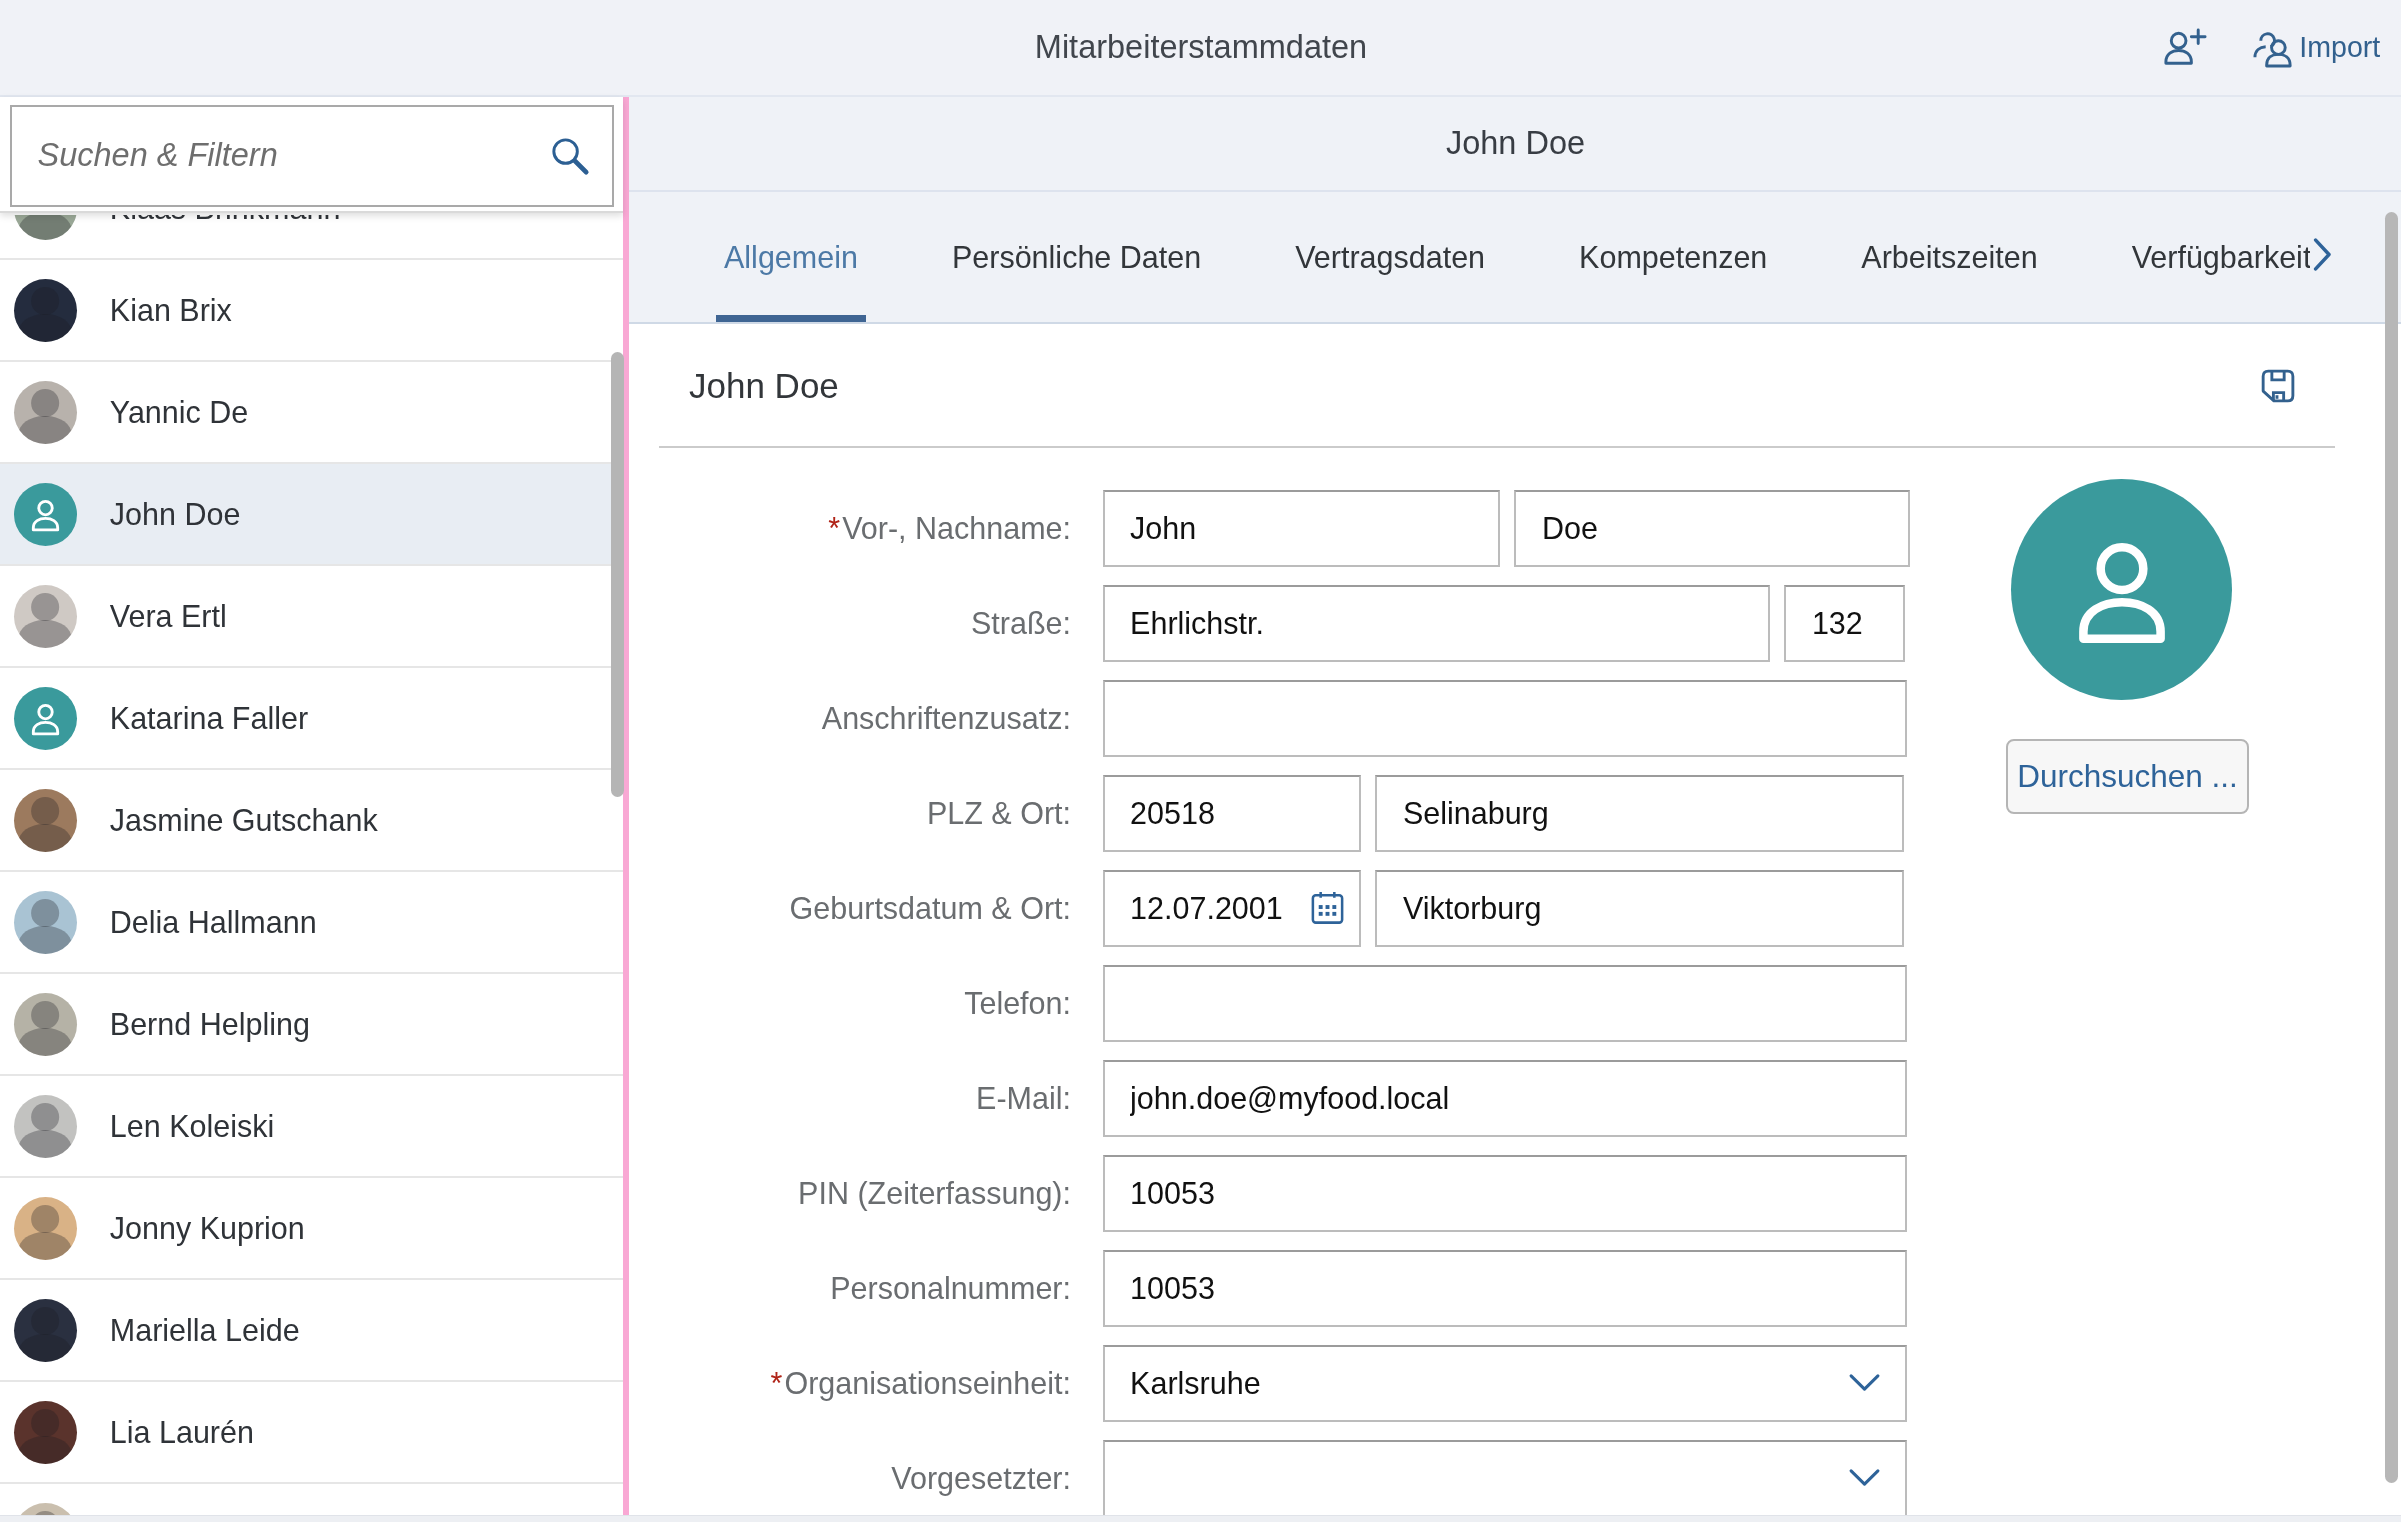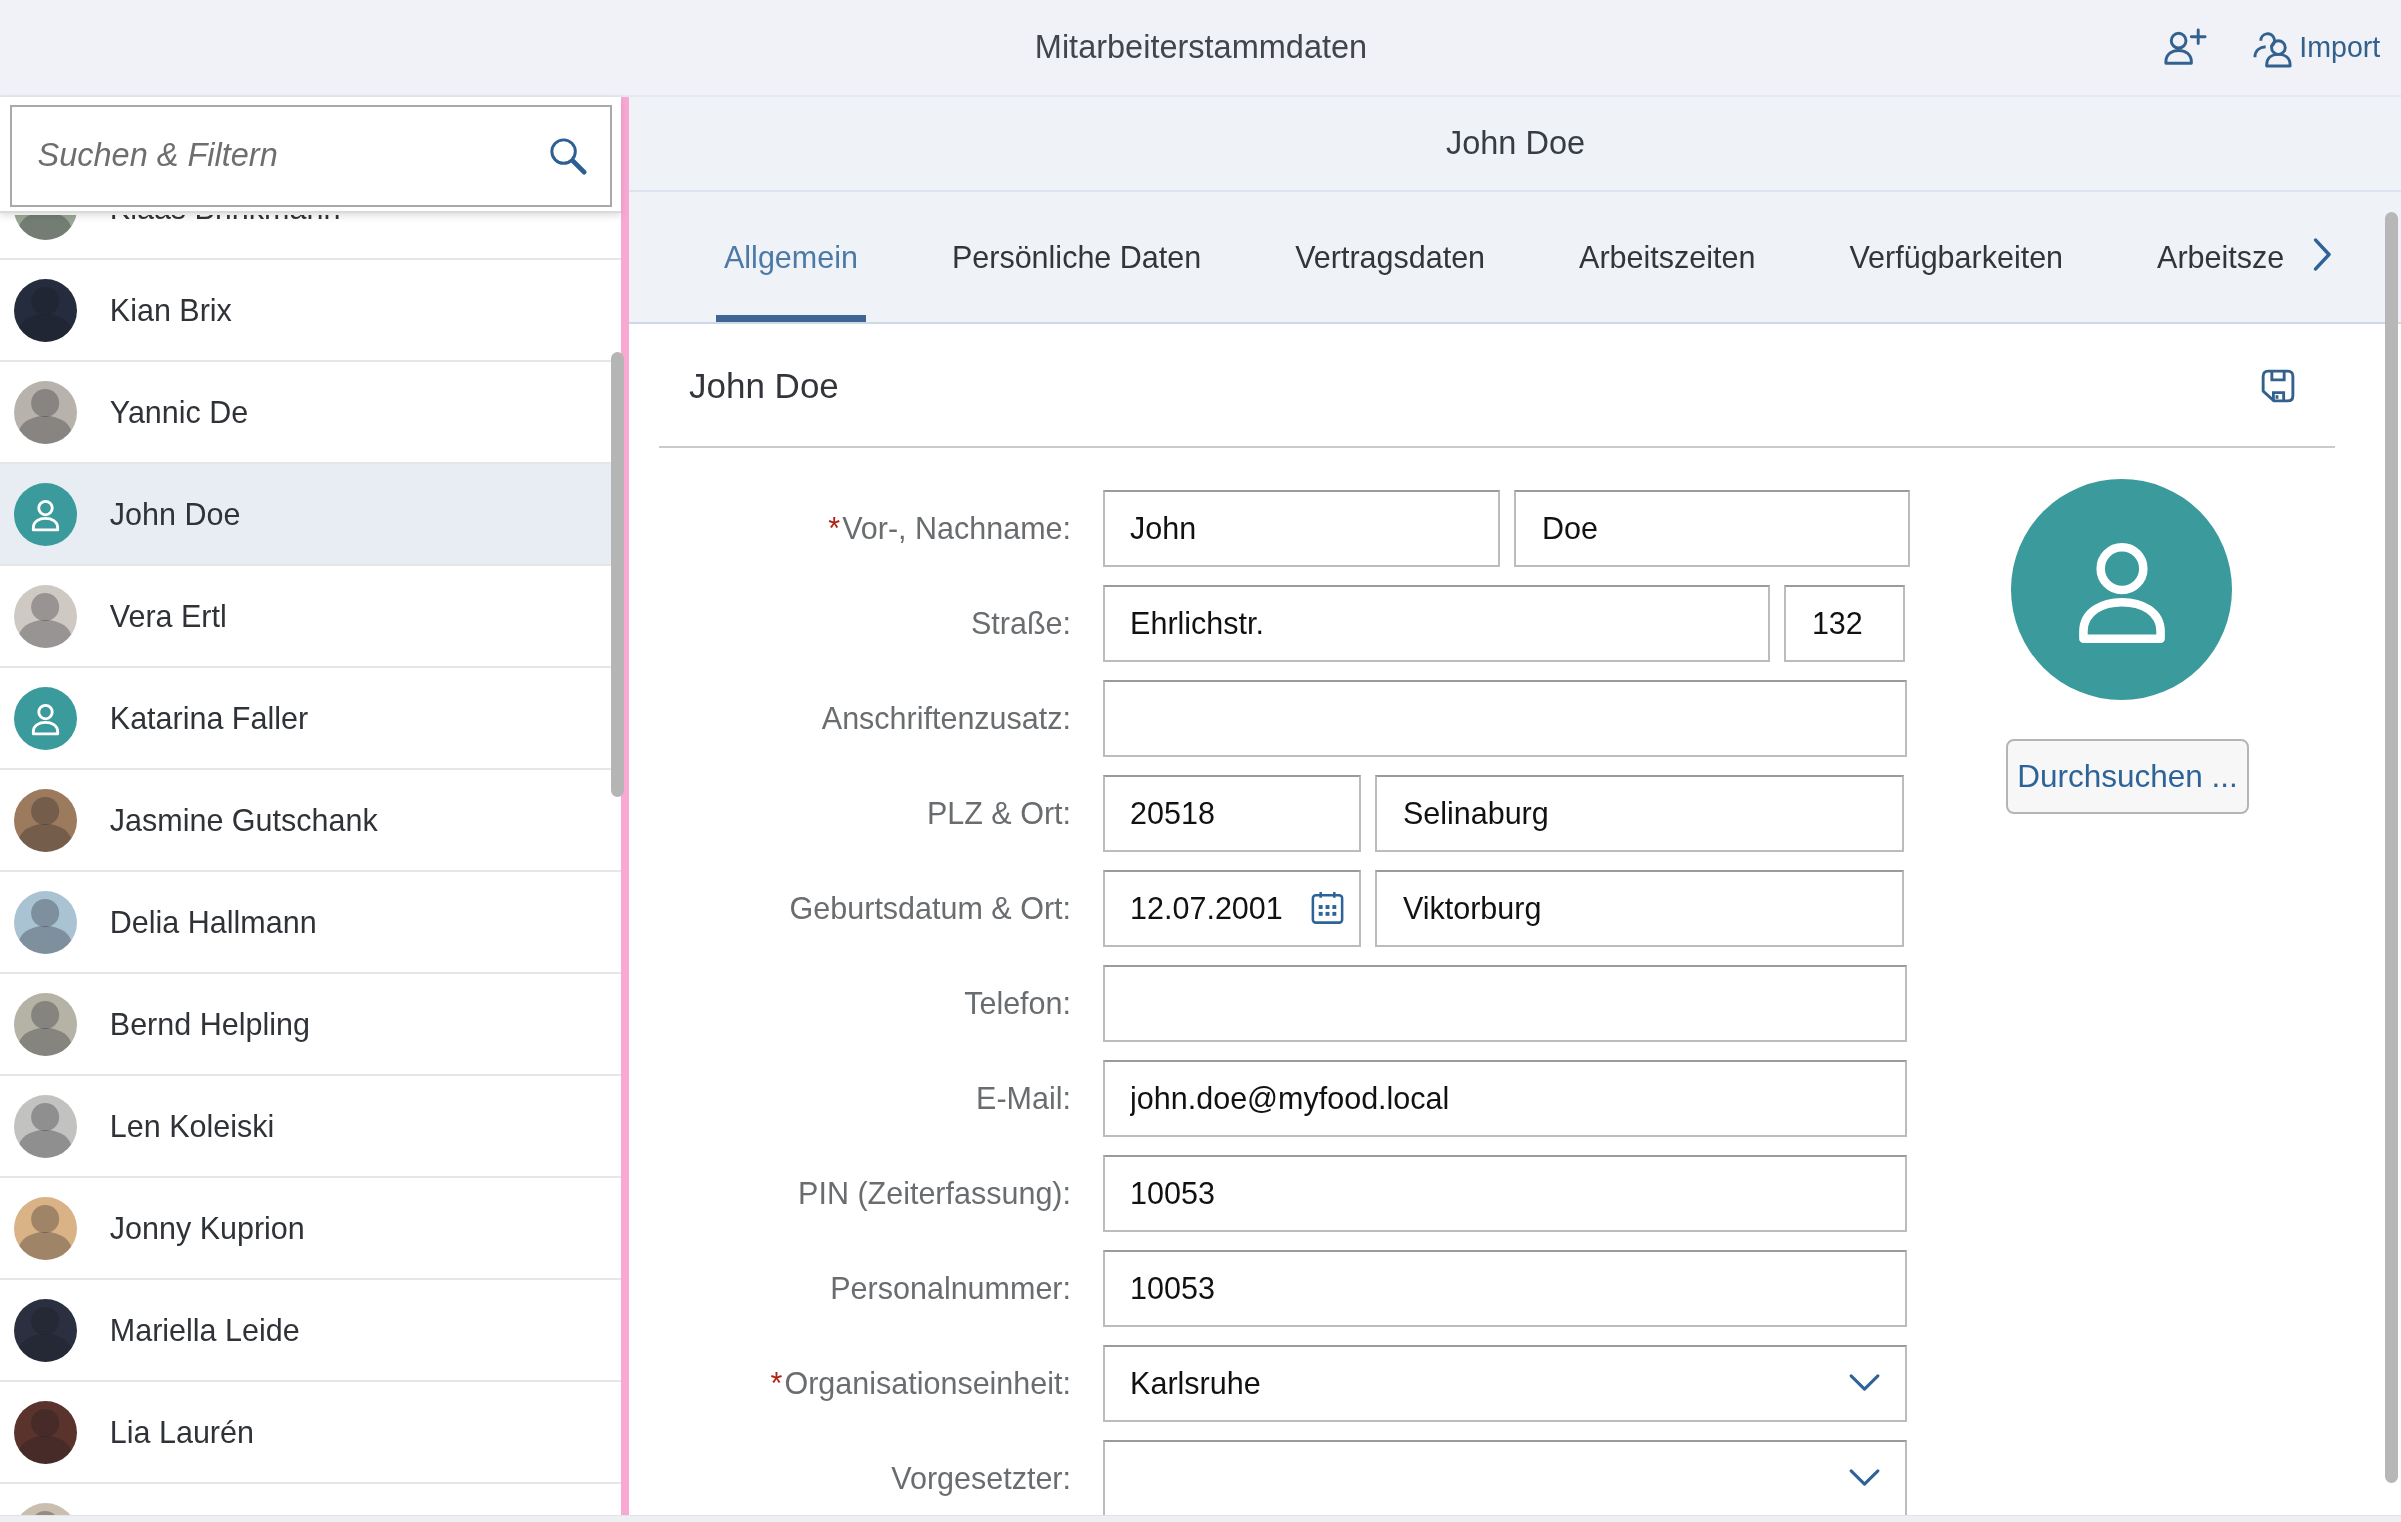--- a/index.html
+++ b/index.html
@@ -12,21 +12,21 @@
              background:#f0f2f7; border-bottom:2px solid #e2e7f0;
              display:flex; align-items:center; justify-content:center; }
   .top-title { font-size:32.5px; color:#41464d; }
   .top-actions { position:absolute; right:21.7px; top:0; height:95px;
                  display:flex; align-items:center; gap:43px; }
   .icon-btn { display:flex; align-items:center; gap:3px; cursor:pointer; }
   .import-label { font-size:28.6px; color:#33618e; }
 
   
   .sidebar { position:absolute; left:0; top:97px; width:629px; bottom:7.9px;
-             background:#fff; border-right:8px solid #f9a8d4; }
+             background:#fff; border-right:6px solid #f9a8d4; }
   .search-wrap { position:relative; height:116px; background:#fff;
                  border-bottom:2px solid #dadada;
                  box-shadow:0 3px 6.9px rgba(0,0,0,.13); z-index:3; }
   .search-box { position:absolute; left:9.9px; right:8.9px; top:7.9px; height:102px;
                 background:#fff; border:2px solid #a9a9a9;
                 display:flex; align-items:center; }
   .search-box input { flex:1; border:none; outline:none; height:90%;
                       font-size:32.5px; padding-left:25.6px; color:#222;
                       font-family:"Liberation Sans", sans-serif; }
   .search-box input::placeholder { font-style:italic; color:#6e6e6e; }
@@ -220,20 +220,21 @@
   <div class="main">
     <div class="page-bar">
       <div class="page-title">John Doe</div>
     </div>
 
     <div class="tab-bar">
       <div class="tabs">
         <div class="tab active">Allgemein</div>
         <div class="tab">Persönliche Daten</div>
         <div class="tab">Vertragsdaten</div>
+        <div class="tab">Kompetenzen</div>
         <div class="tab">Arbeitszeiten</div>
         <div class="tab">Verfügbarkeiten</div>
         <div class="tab">Arbeitsze</div>
       </div>
       <div class="tab-overflow">
         <span>
           <svg width="21.7" height="37" viewBox="0 0 20 36" fill="none" stroke="#2e6399" stroke-width="3.4" stroke-linecap="round" stroke-linejoin="round">
             <polyline points="3,4 16,18 3,32"></polyline>
           </svg>
         </span>

